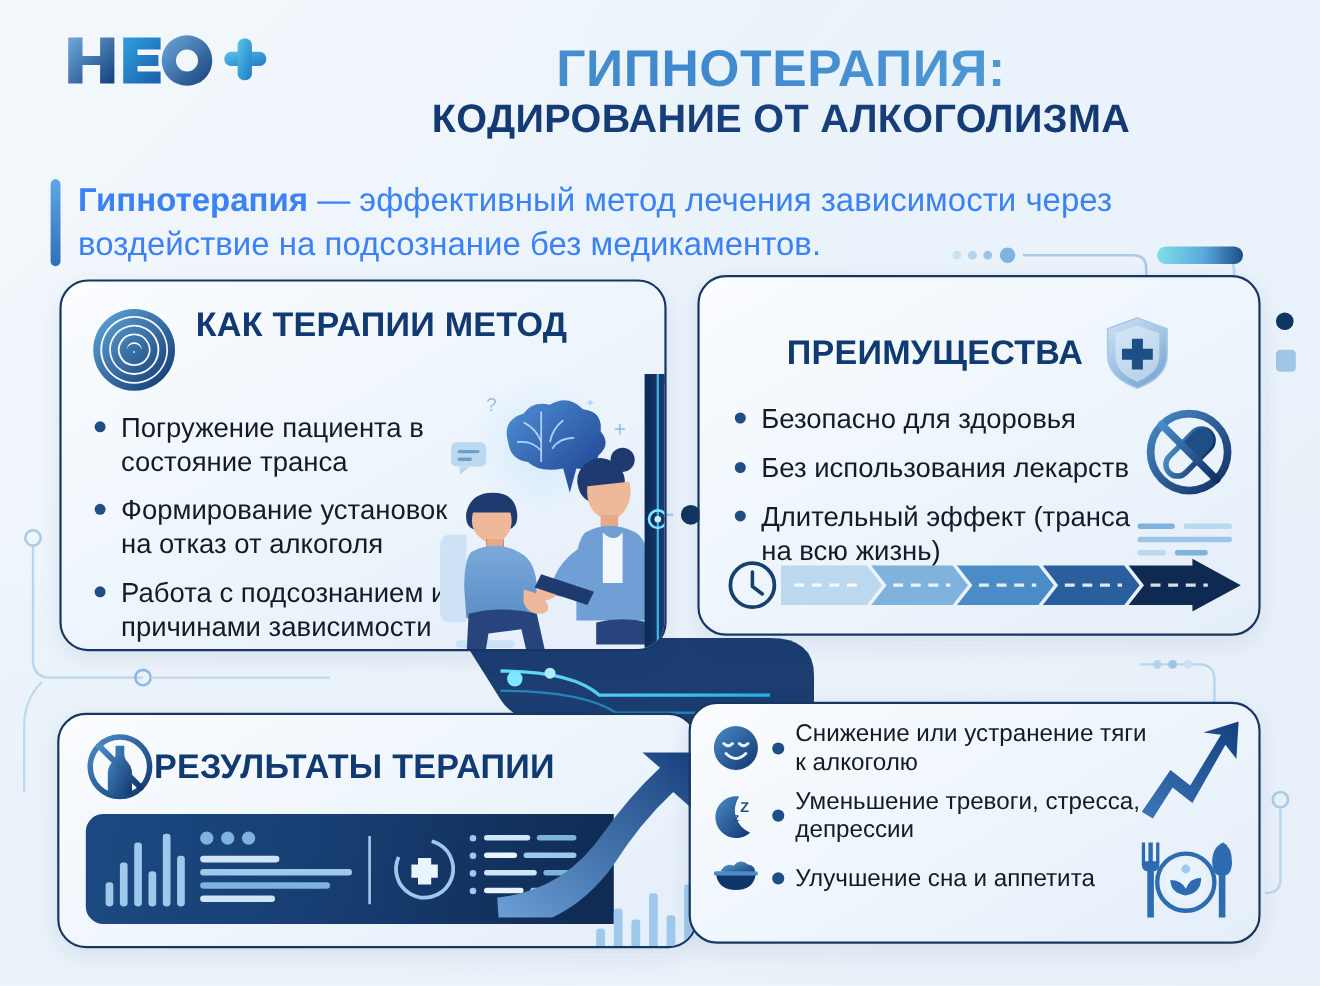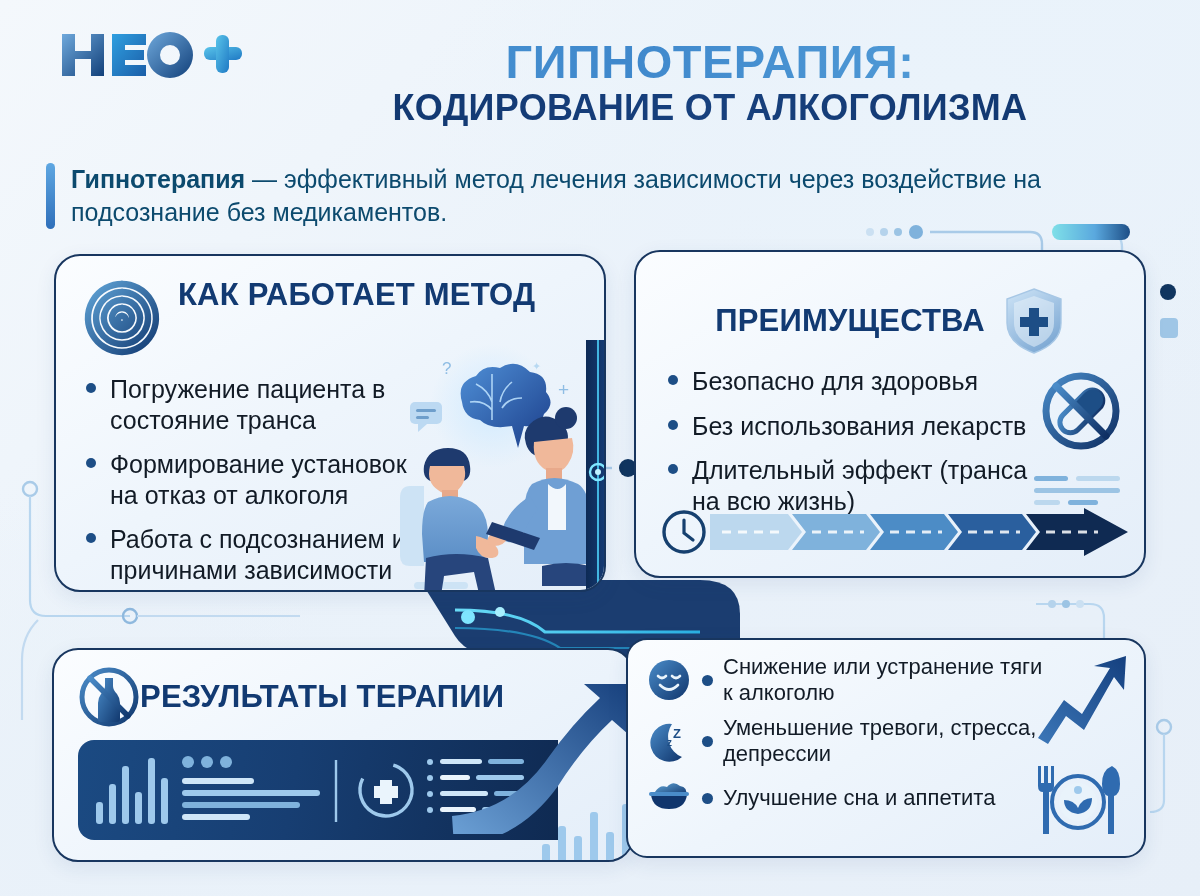--- a/index.html
+++ b/index.html
@@ -26,35 +26,35 @@
     -webkit-background-clip:text; background-clip:text; color:transparent;margin-top:16px;
   }
   .title2 {
     font-size:36px; font-weight:bold; letter-spacing:.3px; line-height:1.04;
     color:#123a72; margin-top:2px;
     background:linear-gradient(90deg,#10356c 0%, #17407d 50%, #10356c 100%);
     -webkit-background-clip:text; background-clip:text; color:transparent;
   }
   .lead { position:absolute; left:46px; top:163px; width:1080px; display:flex; gap:16px; }
   .lead-bar { width:9px; border-radius:5px; background:linear-gradient(180deg,#5ea7e2,#2f6fba); flex:0 0 9px; }
-  .lead-text { font-size:25px; line-height:1.32; color:#0c4a6e; }
+  .lead-text { font-size:30px; line-height:1.32; color:#3b82f6; }
   .lead-text b { font-weight:bold; }
 
   
   .card {
     position:absolute; border-radius:26px;
     border:2.2px solid #18365f;
     background:linear-gradient(150deg,#fbfdff 0%, #eef5fc 48%, #e4eef9 100%);
     box-shadow:0 6px 20px rgba(30,70,120,.09);
     overflow:hidden;
   }
   .card.c1 { left:54px;  top:254px; width:552px; height:338px; }
   .card.c2 { left:634px; top:250px; width:512px; height:328px; }
   .card.c3 { left:52px;  top:648px; width:582px; height:214px; }
-  .card.c4 { left:626px; top:638px; width:520px; height:220px;border-radius:21px; }
+  .card.c4 { left:626px; top:638px; width:520px; height:220px; }
 
   .card-title { font-size:31px; font-weight:bold; color:#123a72; line-height:1.1; letter-spacing:.2px; }
 
   .bullets { list-style:none; }
   .bullets li {
     position:relative; padding-left:26px; margin-bottom:14px;
     font-size:25px; line-height:1.22; color:#121b26;
   }
   .bullets li::before {
     content:""; position:absolute; left:2px; top:9px; width:10px; height:10px;
@@ -182,21 +182,21 @@
     <div class="head">
       <svg width="80" height="80" viewBox="0 0 80 80">
         <defs>
             <linearGradient id="sp" x1="0" y1="0" x2="1" y2="1">
           <stop offset="0%" stop-color="#5fa3d6"></stop>
               <stop offset="100%" stop-color="#123a72"></stop>
             </linearGradient>
           </defs>
         <path d="M40 6 a34 34 0 1 1 -0.1 0 M40 14 a26 26 0 1 0 0.1 0 M40 22 a18 18 0 1 1 -0.1 0 M40 30 a10 10 0 1 0 0.1 0 M40 38 a4 4 0 1 1 -0.1 0" fill="none" stroke="url(#sp)" stroke-width="6.4" stroke-linecap="round"></path>
       </svg>
-      <div class="card-title">КАК РАБОТАЕТ МЕТОД</div>
+      <div class="card-title">КАК ТЕРАПИИ МЕТОД</div>
     </div>
     <ul class="bullets">
       <li>Погружение пациента в состояние транса</li>
       <li>Формирование установок на отказ от алкоголя</li>
       <li>Работа с подсознанием и причинами зависимости</li>
     </ul>
     <svg class="illus" viewBox="0 0 230 250">
       <defs>
         <radialGradient id="bg1">
             <stop offset="0%" stop-color="#cfeaff" stop-opacity=".9"></stop>

